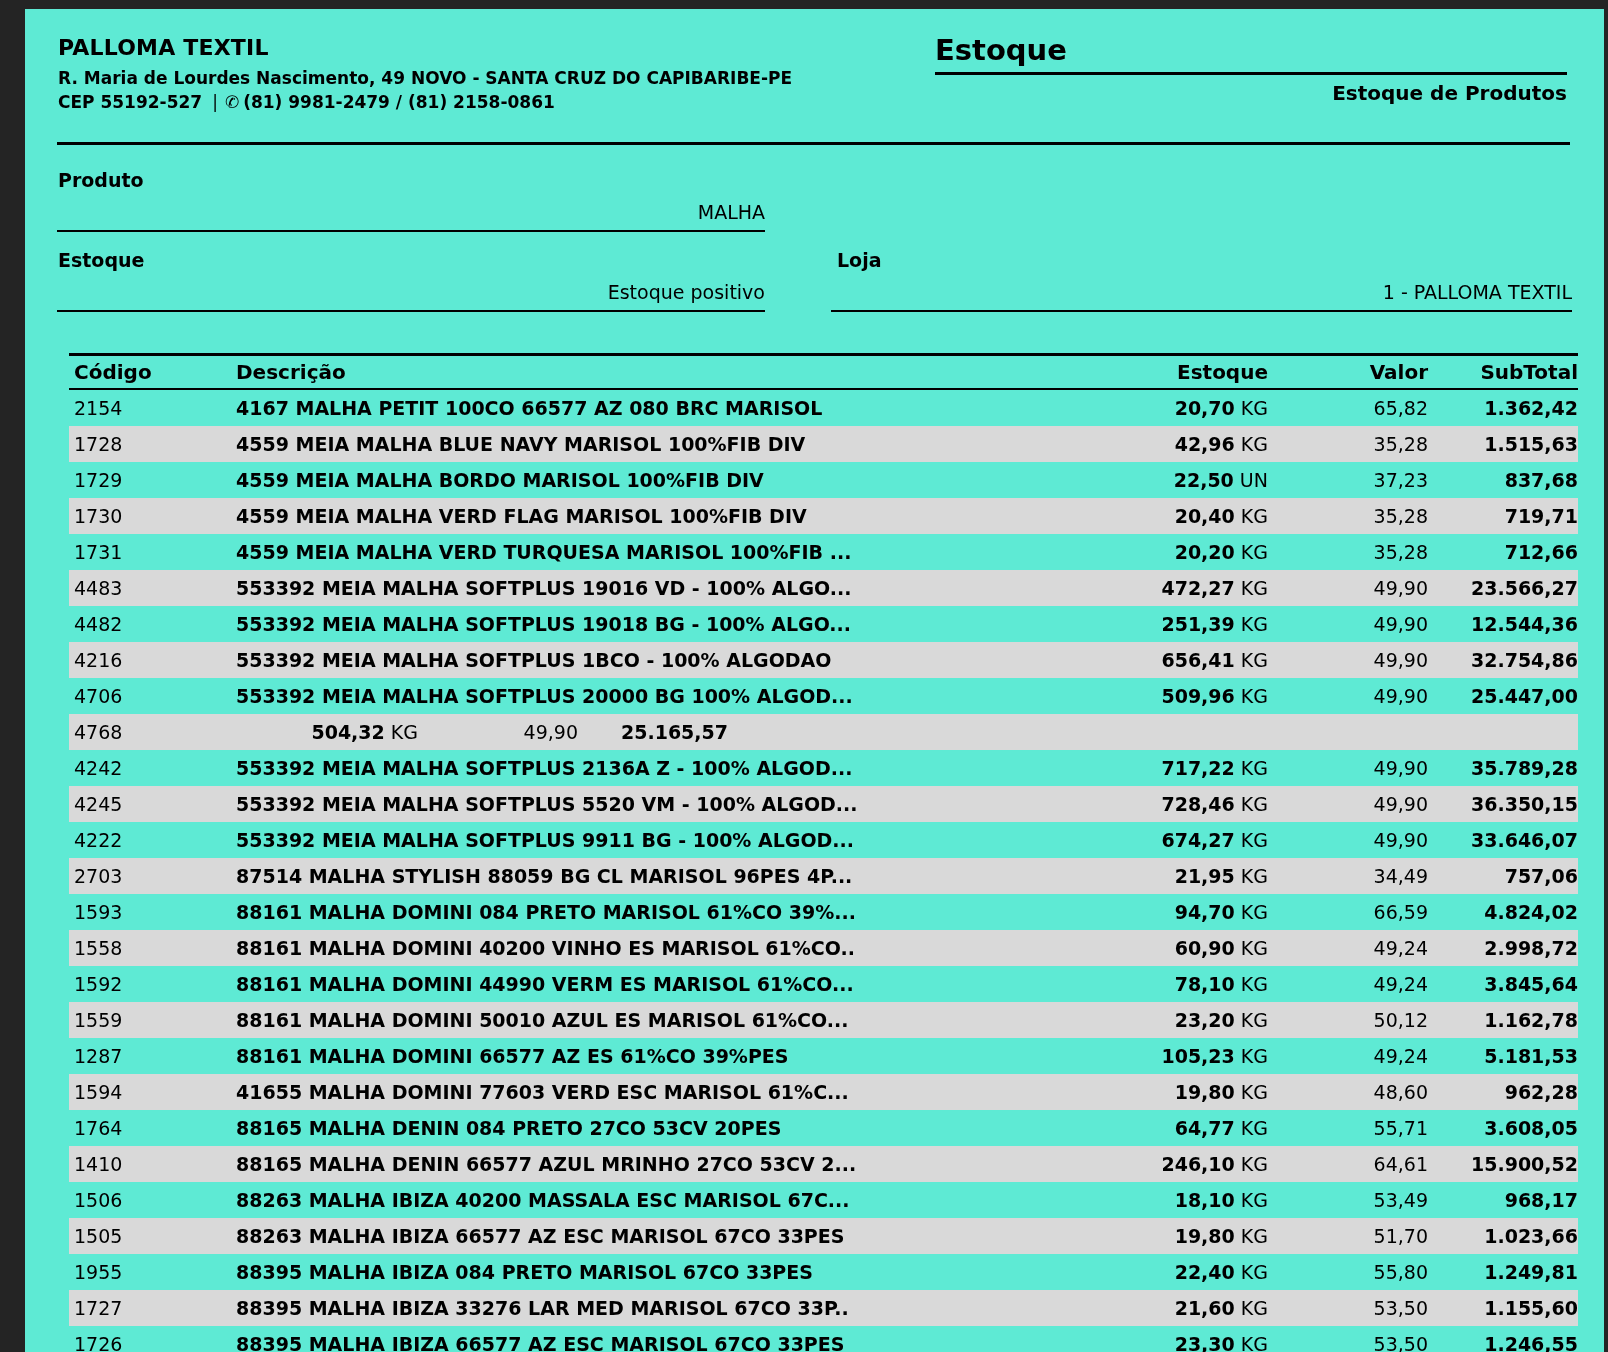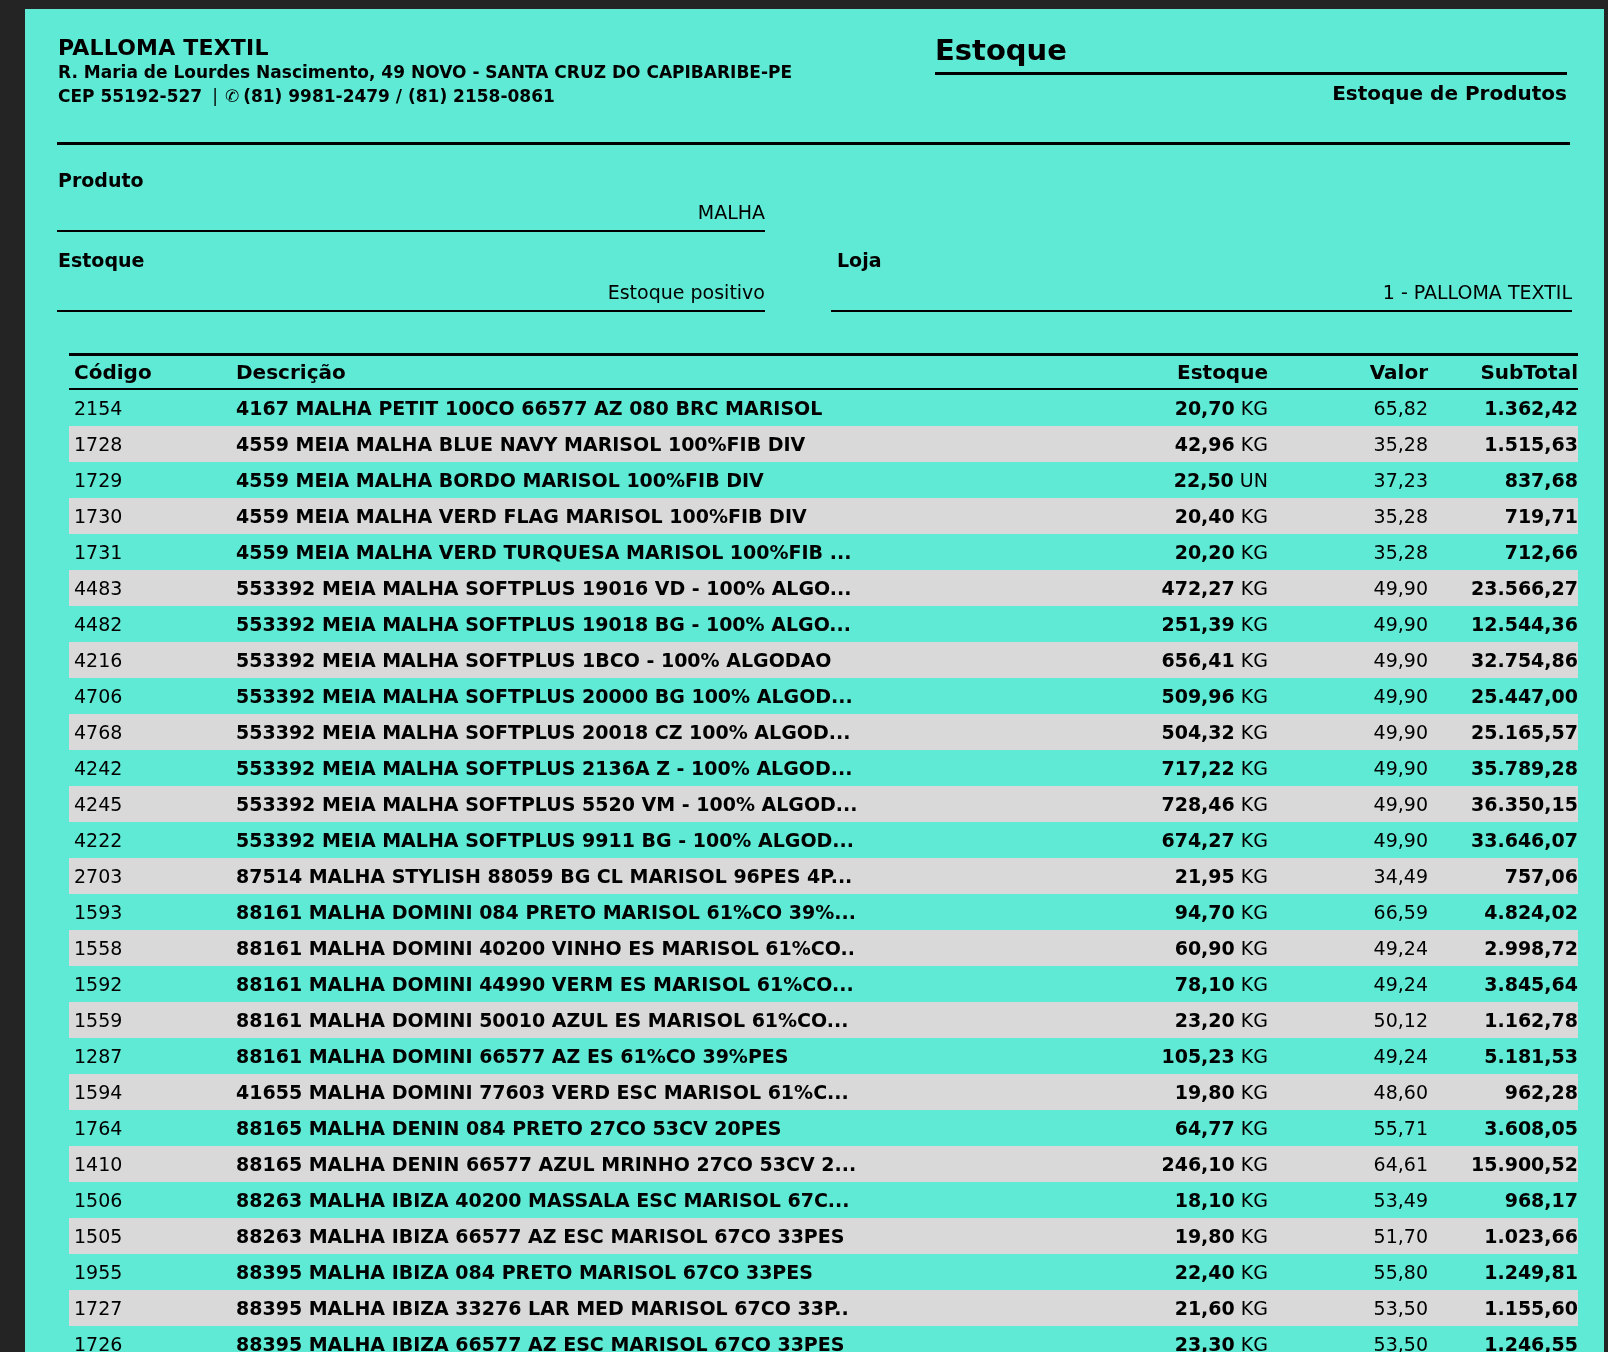--- a/index.html
+++ b/index.html
@@ -11,21 +11,21 @@
     position:relative;
   }
   .page {
     position:absolute; left:25px; top:9px;
     width:1579px; height:1343px;
     background:#5eead4;
   }
   
   .company { position:absolute; left:33px; top:26px; }
   .company-name { font-size:22px; font-weight:bold; letter-spacing:.2px; }
-  .company-address { font-size:17px; font-weight:bold; margin-top:2px; }
+  .company-address { font-size:17px; font-weight:bold; margin-top:8px; }
   .company-cep { font-size:17px; font-weight:bold; margin-top:4px; }
   .company-cep .sep { padding:0 7px 0 10px; font-weight:normal; }
   .phone-glyph { font-weight:normal; padding-right:4px; }
 
   .report-head { position:absolute; left:910px; top:24px; width:632px; }
   .report-title {
     font-size:29px; font-weight:bold;
     border-bottom:3px solid #000; padding-bottom:5px;
   }
   .report-subtitle { font-size:20px; font-weight:bold; text-align:right; margin-top:6px; }
@@ -161,21 +161,20 @@
         </div>
         <div class="trow">
           <div class="c-code">4706</div>
           <div class="c-desc">553392 MEIA MALHA SOFTPLUS 20000 BG 100% ALGOD...</div>
           <div class="c-est"><div class="est-num" style="display: inline;">509,96</div><div class="est-unit" style="display: inline;">&nbsp;KG</div></div>
           <div class="c-val">49,90</div>
           <div class="c-sub">25.447,00</div>
         </div>
         <div class="trow">
           <div class="c-code">4768</div>
-          <div class="c-desc">553392 MEIA MALHA SOFTPLUS 20018 CZ 100% ALGOD...</div>
           <div class="c-est"><div class="est-num" style="display: inline;">504,32</div><div class="est-unit" style="display: inline;">&nbsp;KG</div></div>
           <div class="c-val">49,90</div>
           <div class="c-sub">25.165,57</div>
         </div>
         <div class="trow">
           <div class="c-code">4242</div>
           <div class="c-desc">553392 MEIA MALHA SOFTPLUS 2136A Z - 100% ALGOD...</div>
           <div class="c-est"><div class="est-num" style="display: inline;">717,22</div><div class="est-unit" style="display: inline;">&nbsp;KG</div></div>
           <div class="c-val">49,90</div>
           <div class="c-sub">35.789,28</div>

